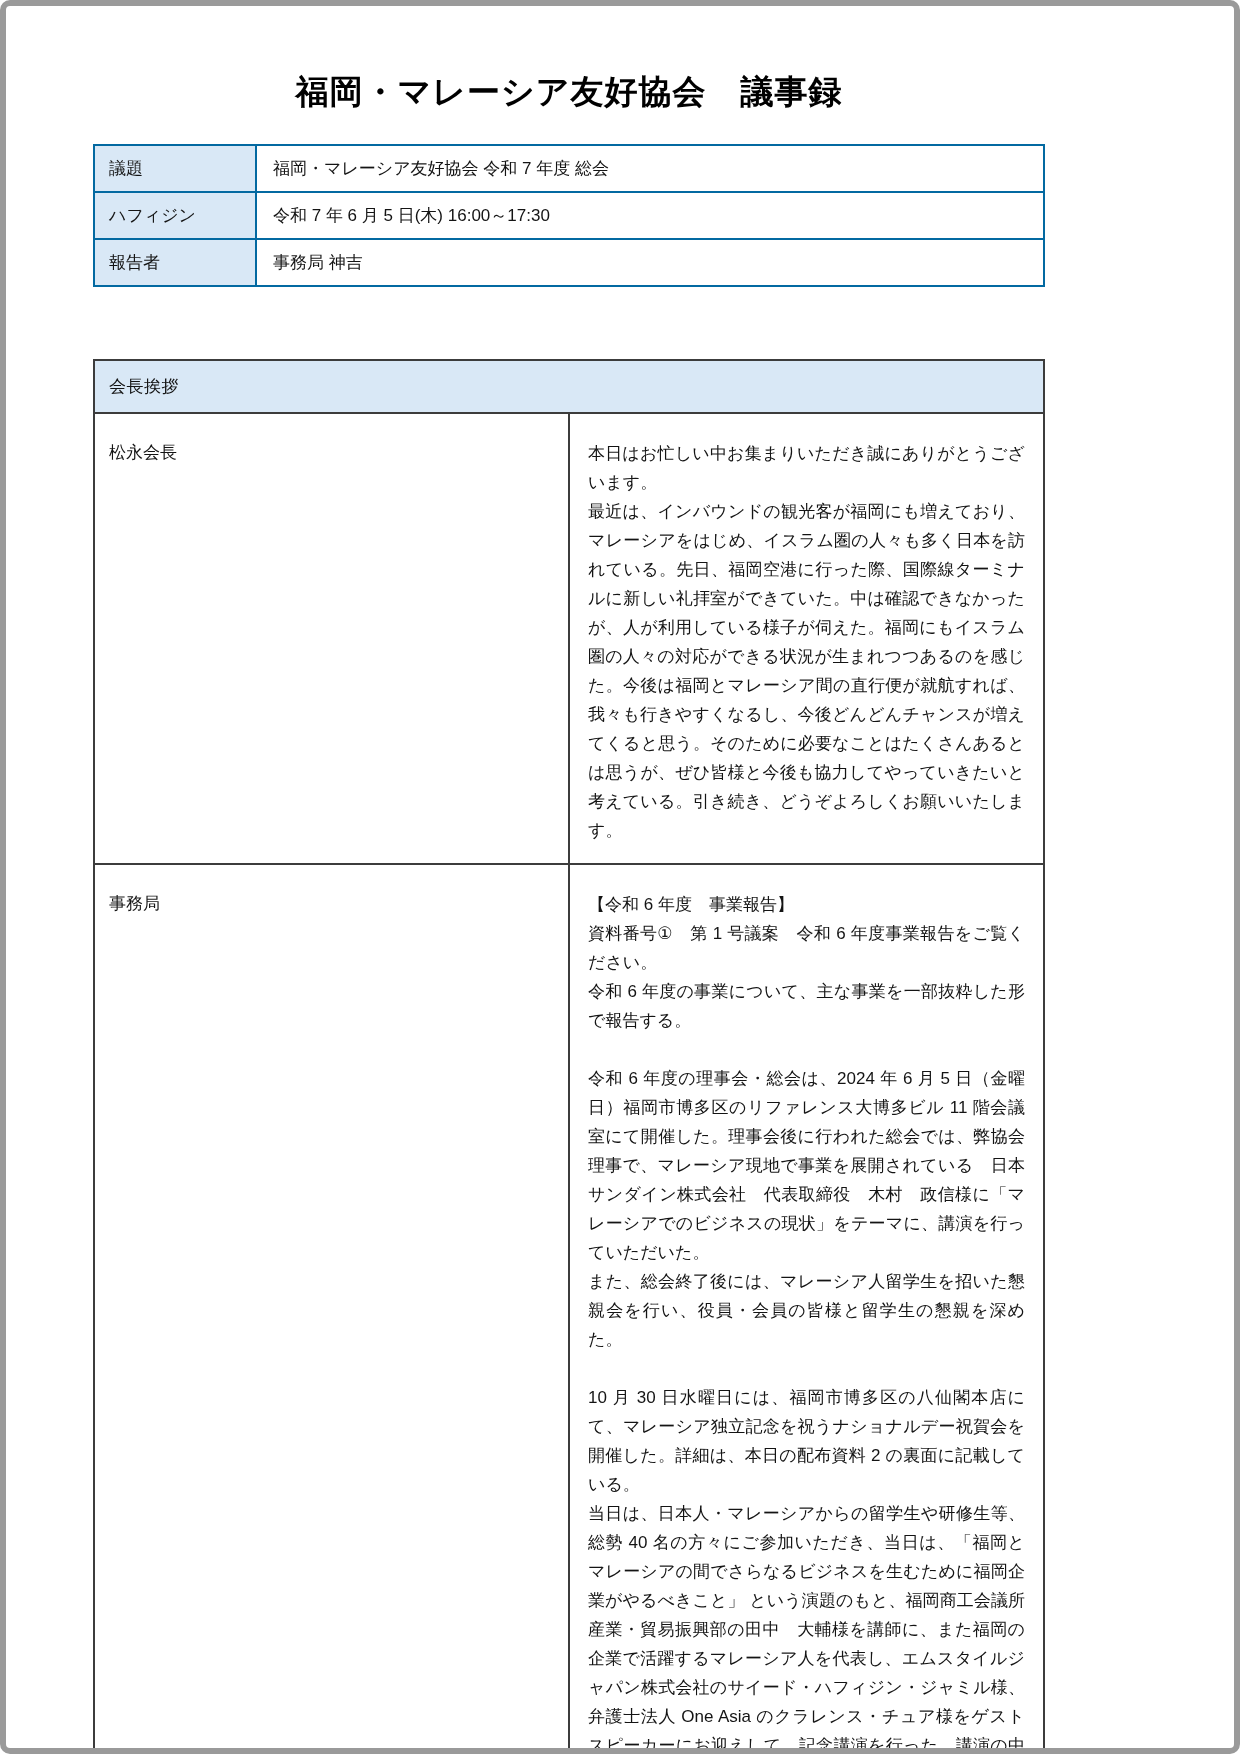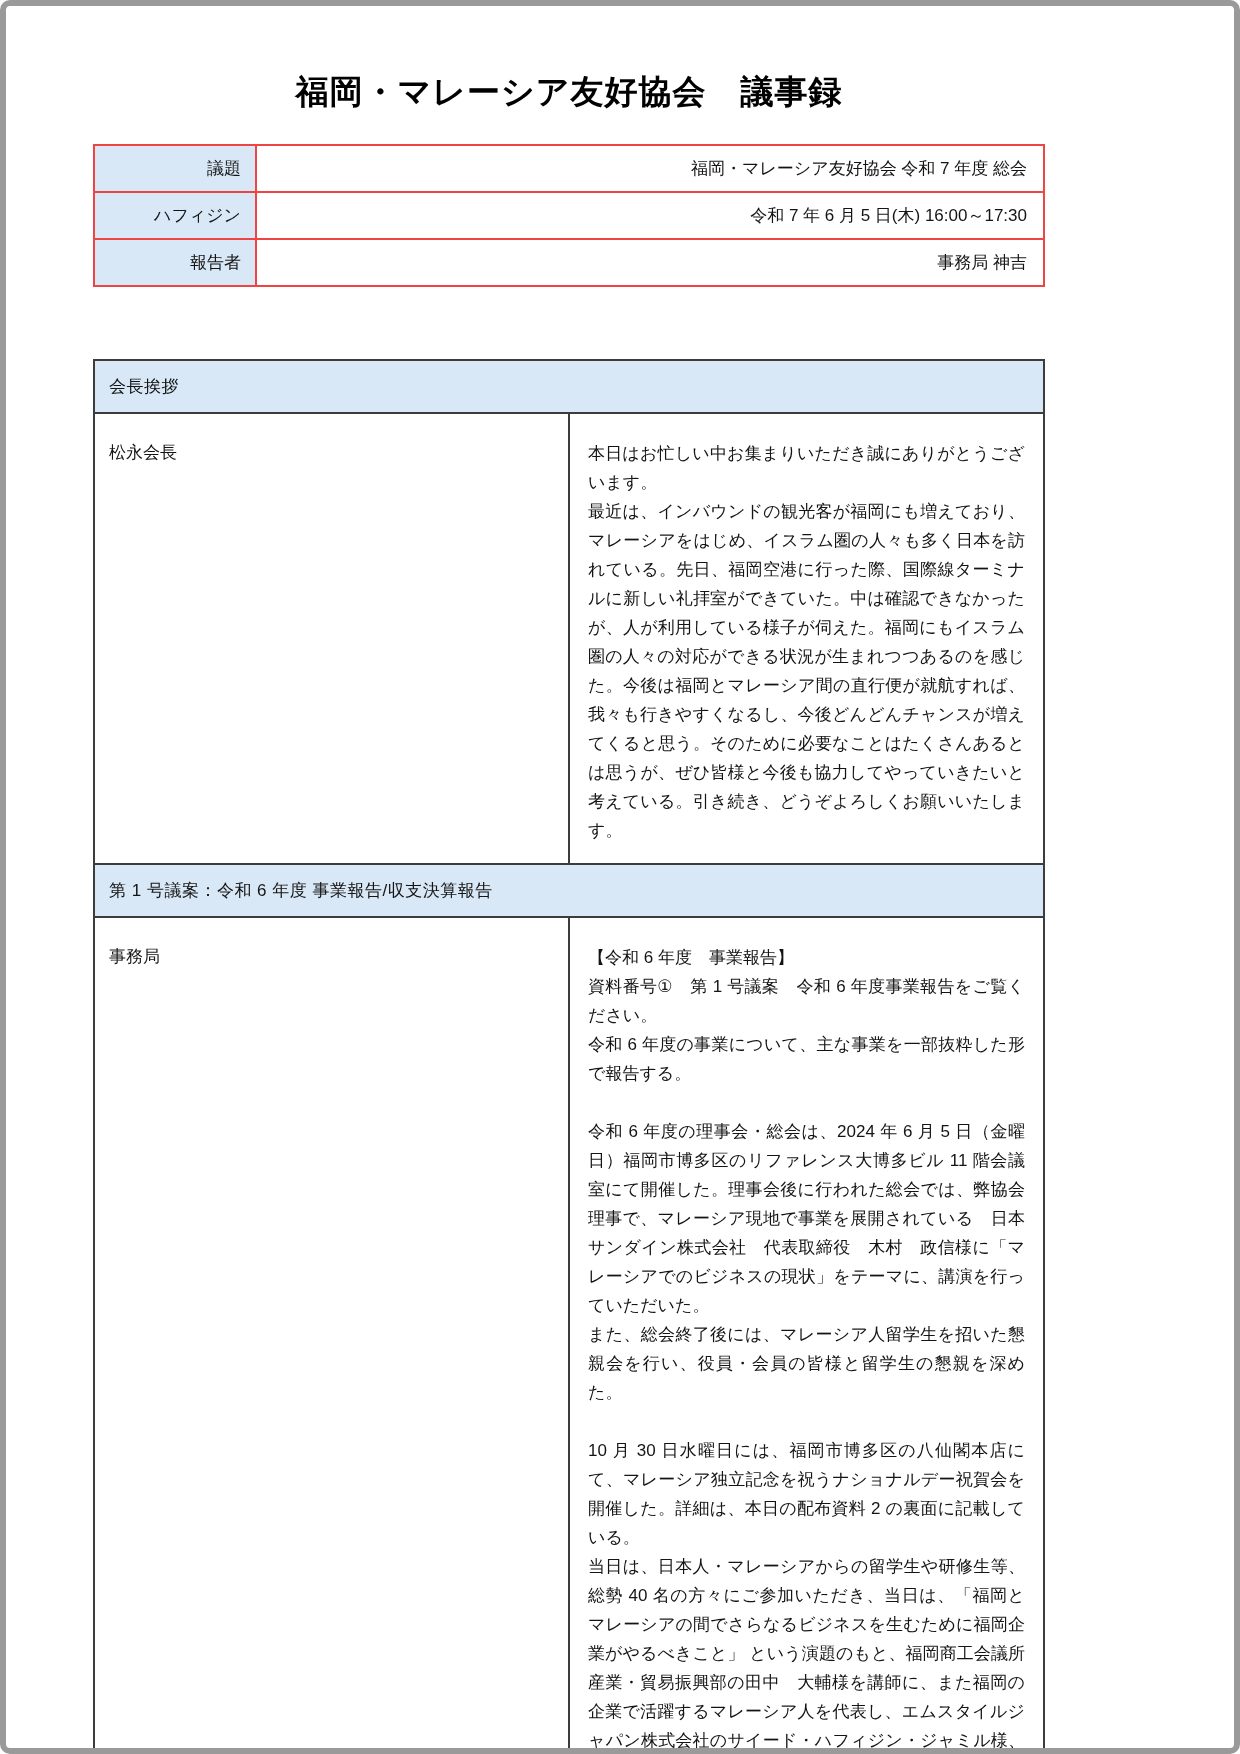--- a/index.html
+++ b/index.html
@@ -29,25 +29,24 @@
     font-weight: bold;
     letter-spacing: 1px;
     color: #000;
   }
   table { border-collapse: collapse; table-layout: fixed; }
   .info-table {
     width: 952px;
     margin-top: 29px;
   }
   .info-table td {
-    border: 2px solid #ef4444;
+    border: 2px solid #0369a1;
     font-size: 17px;
     height: 47px;
     vertical-align: middle;
-    text-align: right;
   }
   .info-table td.cell-label {
     width: 162px;
     background: #d9e8f6;
     padding: 4px 14px;
   }
   .info-table td.cell-value {
     padding: 4px 16px;
   }
   .minutes-table {
@@ -120,23 +119,20 @@
           <td class="speaker-cell cell-mid">松永会長</td>
           <td class="content-cell speech">
 
               <div class="para">本日はお忙しい中お集まりいただき誠にありがとうございます。</div>
 
               <div class="para">最近は、インバウンドの観光客が福岡にも増えており、マレーシアをはじめ、イスラム圏の人々も多く日本を訪れている。先日、福岡空港に行った際、国際線ターミナルに新しい礼拝室ができていた。中は確認できなかったが、人が利用している様子が伺えた。福岡にもイスラム圏の人々の対応ができる状況が生まれつつあるのを感じた。今後は福岡とマレーシア間の直行便が就航すれば、我々も行きやすくなるし、今後どんどんチャンスが増えてくると思う。そのために必要なことはたくさんあるとは思うが、ぜひ皆様と今後も協力してやっていきたいと考えている。引き続き、どうぞよろしくお願いいたします。</div>
             </td>
         </tr>
 
         <tr>
-          <td class="section-heading-cell" colspan="2">第 1 号議案：令和 6 年度 事業報告/収支決算報告</td>
-        </tr>
-        <tr>
           <td class="speaker-cell cell-tall">事務局</td>
           <td class="content-cell">
 
               <div class="para">【令和 6 年度　事業報告】</div>
 
               <div class="para">資料番号①　第 1 号議案　令和 6 年度事業報告をご覧ください。</div>
 
               <div class="para">令和 6 年度の事業について、主な事業を一部抜粋した形で報告する。</div>
 
               <div class="para"></div>

